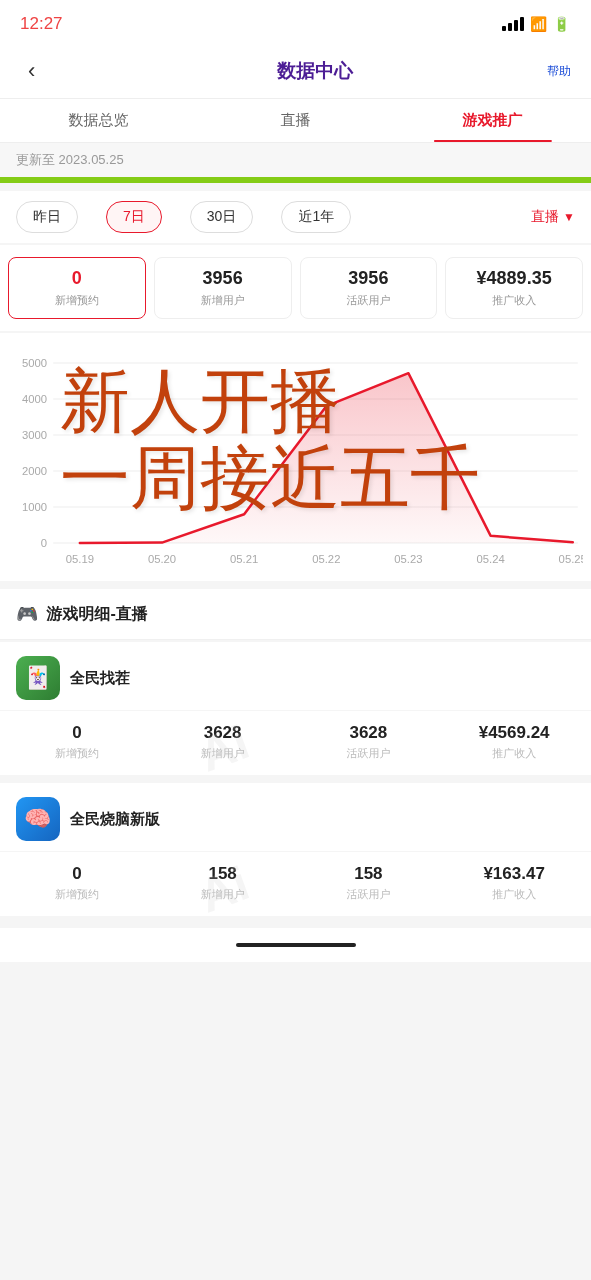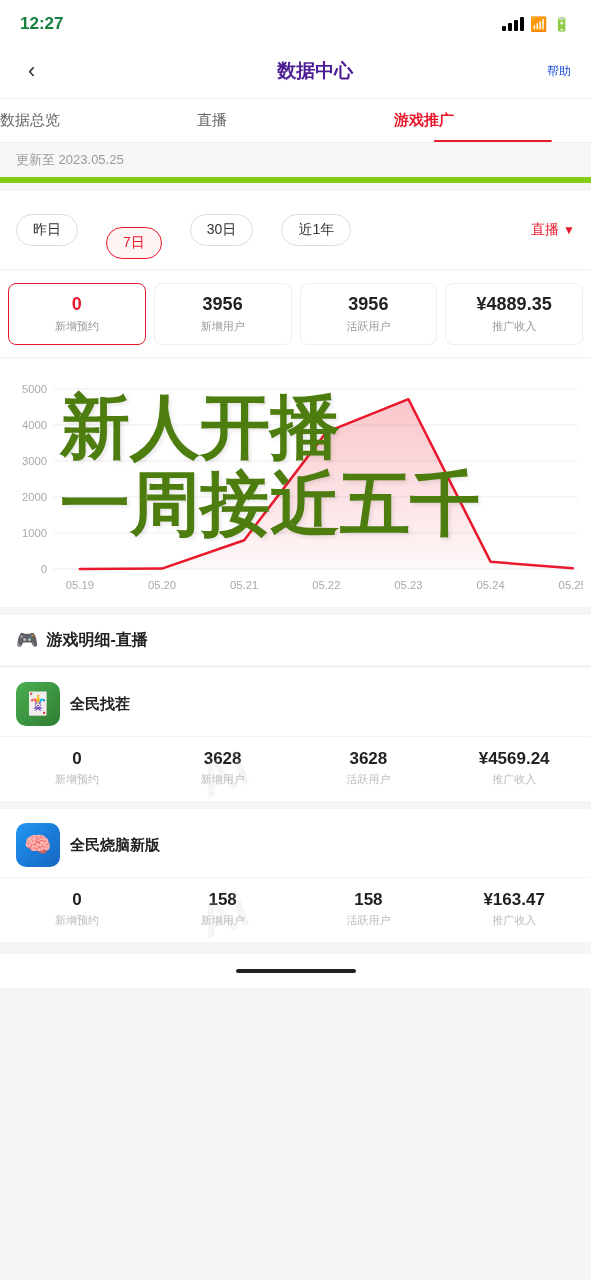--- a/index.html
+++ b/index.html
@@ -16,22 +16,22 @@
     .status-bar {
       background: #fff;
       display: flex;
       justify-content: space-between;
       align-items: center;
       padding: 12px 20px 8px;
       height: 44px;
     }
     .status-time {
       font-size: 17px;
-      font-weight: 700;
-      color: #15803d;
+      font-weight: 400;
+      color: #ef4444;
     }
     .status-icons {
       display: flex;
       align-items: center;
       gap: 6px;
     }
     .signal-bars { display: flex; align-items: flex-end; gap: 2px; }
     .signal-bars span {
       background: #000;
       width: 4px;
@@ -67,20 +67,21 @@
     }
 
     
     .tabs {
       background: #fff;
       display: flex;
       border-bottom: 1px solid #eee;
     }
     .tab-item {
       flex: 1;
+      text-align: center;
       padding: 12px 0;
       font-size: 15px;
       color: #666;
       cursor: pointer;
       position: relative;
     }
     .tab-item.active {
       color: #e8192c;
       font-weight: 600;
     }
@@ -120,21 +121,20 @@
       font-size: 14px;
       border: 1px solid #ddd;
       background: #fff;
       color: #333;
       cursor: pointer;
     }
     .filter-btn.active {
       border-color: #e8192c;
       color: #e8192c;
       background: #fff5f5;
-      margin-top: 26px;
     }
     .live-filter {
       margin-left: auto;
       display: flex;
       align-items: center;
       color: #e8192c;
       font-size: 14px;
       cursor: pointer;
     }
     .dropdown-arrow {
@@ -180,22 +180,22 @@
       background: #fff;
       padding: 16px 8px 8px;
       position: relative;
       margin-top: 2px;
     }
     .chart-overlay-text {
       position: absolute;
       top: 30px;
       left: 60px;
       font-size: 70px;
-      font-weight: 700;
-      color: #4d7c0f;
+      font-weight: 400;
+      color: #c2410c;
       line-height: 1.1;
       z-index: 10;
       text-shadow: 2px 2px 4px rgba(0,0,0,0.1);
     }
     .chart-svg-wrapper {
       width: 100%;
       overflow: visible;
     }
     svg.chart {
       width: 100%;

